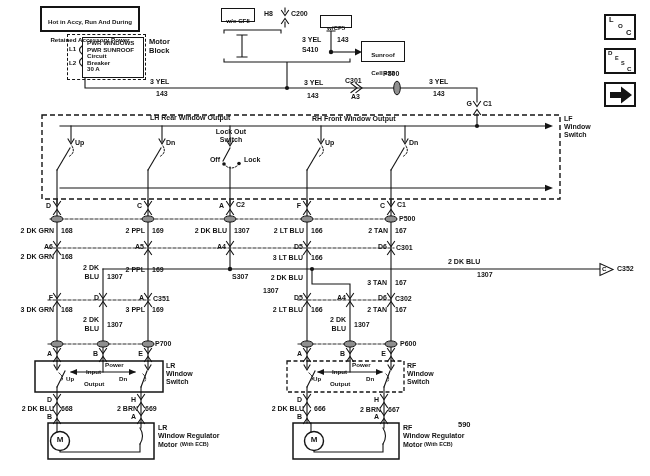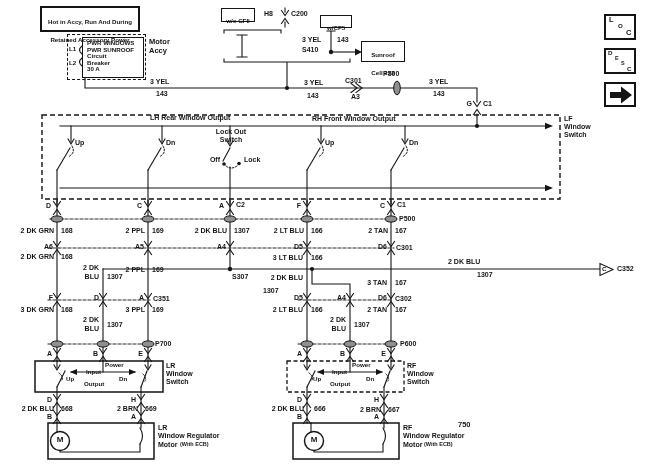--- a/index.html
+++ b/index.html
@@ -202,21 +202,21 @@
 <div class="bx" style="left:82px;top:37px;width:62px;height:41px;padding:2px 0 0 4px;background:transparent">
   <span class="t t6" style="position:static;display:block">PWR WINDOWS</span>
   <span class="t t6" style="position:static;display:block">PWR SUNROOF</span>
   <span class="t t6" style="position:static;display:block">Circuit</span>
   <span class="t t6" style="position:static;display:block">Breaker</span>
   <span class="t t6" style="position:static;display:block">30 A</span>
 </div>
 <span class="t t6" style="left:69px;top:46px">L1</span>
 <span class="t t6" style="left:69px;top:60px">L2</span>
 <span class="t t75" style="left:149px;top:38px">Motor</span>
-<span class="t t75" style="left:149px;top:47px">Accy</span>
+<span class="t t75" style="left:149px;top:47px">Block</span>
 
 <div class="bx" style="left:221px;top:8px;width:34px;height:14px;text-align:center">
   <span class="t t6" style="position:static;line-height:11px">w/o CF5</span>
 </div>
 <div class="bx" style="left:320px;top:15px;width:32px;height:13px;text-align:center">
   <span class="t t6" style="position:static;line-height:10px">w/CF5</span>
 </div>
 <div class="bx" style="left:361px;top:41px;width:44px;height:21px;text-align:center;padding-top:1px">
   <span class="t t6" style="position:static">Sunroof</span><br>
   <span class="t t6" style="position:static">Cell 122</span>
@@ -381,15 +381,15 @@
 <span class="t t8 ctr" style="left:60px;top:436px">M</span>
 <span class="t t8 ctr" style="left:314px;top:436px">M</span>
 <span class="t" style="left:158px;top:424px">LR</span>
 <span class="t" style="left:158px;top:432px">Window Regulator</span>
 <span class="t" style="left:158px;top:441px">Motor</span>
 <span class="t t55" style="left:180px;top:442px">(With ECB)</span>
 <span class="t" style="left:403px;top:424px">RF</span>
 <span class="t" style="left:403px;top:432px">Window Regulator</span>
 <span class="t" style="left:403px;top:441px">Motor</span>
 <span class="t t55" style="left:424px;top:442px">(With ECB)</span>
-<span class="t t75" style="left:458px;top:421px">750</span>
+<span class="t t75" style="left:458px;top:421px">590</span>
 
 </div>
 
 </body></html>

